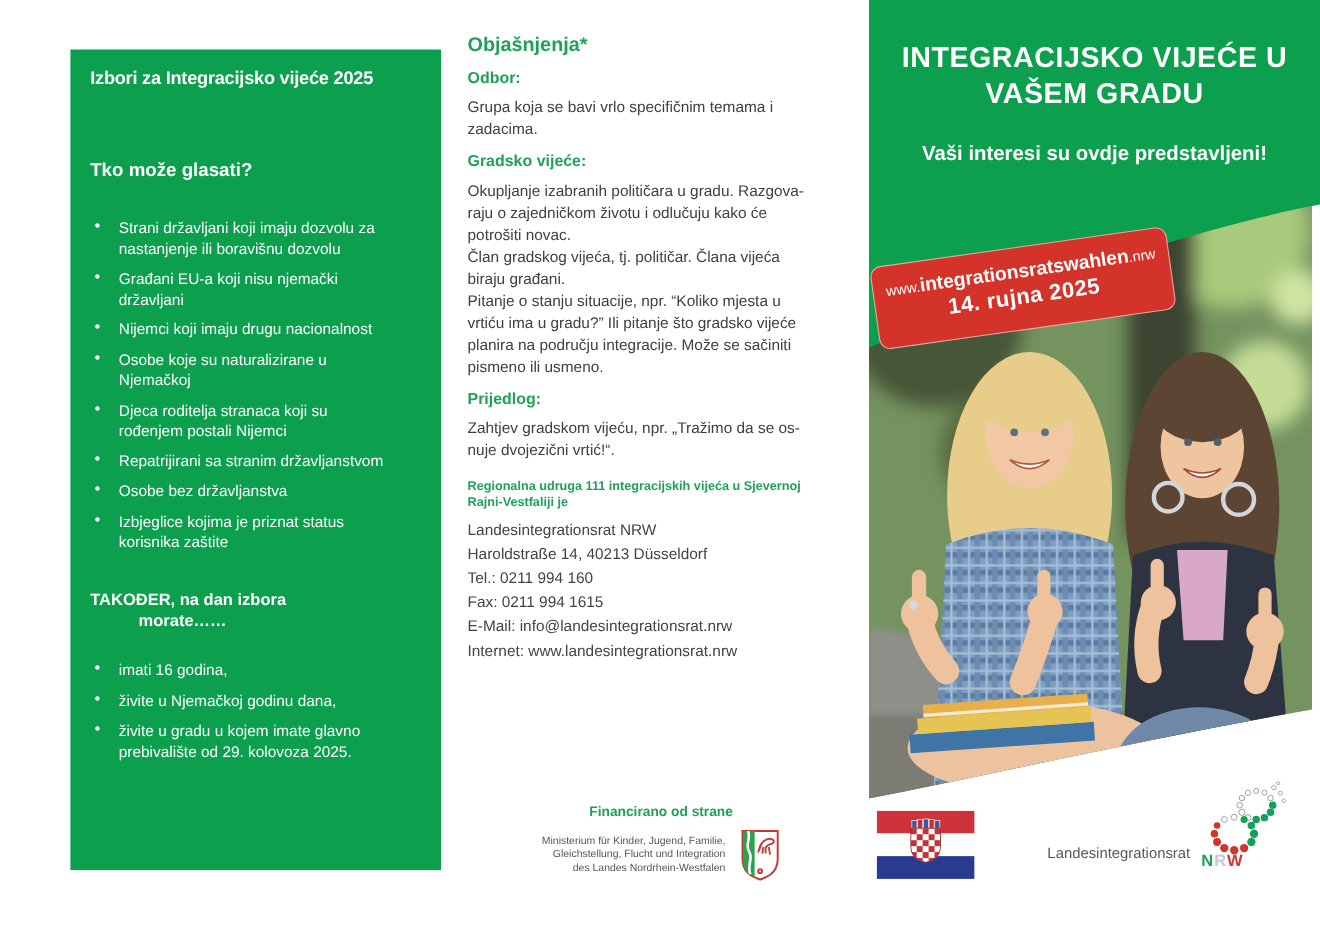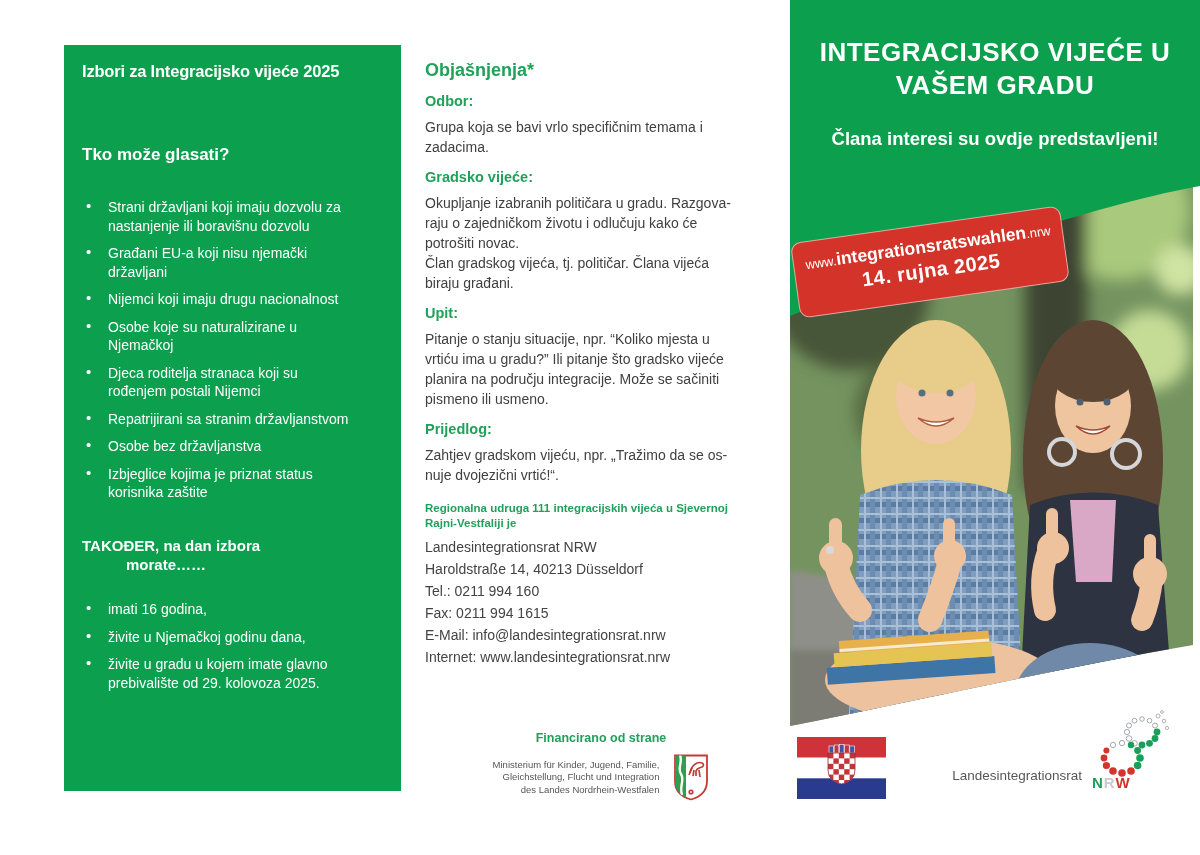--- a/index.html
+++ b/index.html
@@ -11,21 +11,21 @@
   .lp-title{position:absolute;left:18px;top:17px;right:8px;font-size:16.5px;font-weight:bold;letter-spacing:-.2px;}
   .lp-question{position:absolute;left:18px;top:100px;font-size:17px;font-weight:bold;}
   .lp-list{position:absolute;left:18px;top:153px;right:6px;margin:0;padding:0 0 0 26px;list-style:none;}
   .lp-list li{position:relative;margin:0 0 9px 0;font-size:14px;line-height:18.5px;white-space:pre-line;}
   .lp-list li::before{content:"\2022";position:absolute;left:-22px;top:-1px;font-size:15px;}
   .lp-also{position:absolute;left:18px;top:491px;font-size:15px;font-weight:bold;line-height:19px;}
   .lp-also .l2{padding-left:44px;}
   .lp-list2{top:555px;}
 
   
-  .mid{position:absolute;left:425px;top:60px;width:352px;}
+  .mid{position:absolute;left:425px;top:30px;width:352px;}
   .mid-title{font-size:18px;font-weight:bold;color:#21a05a;margin:0 0 12px 0;}
   .sec h3{font-size:14.5px;font-weight:bold;color:#21a05a;margin:12px 0 8px 0;}
   .sec p{font-size:14px;line-height:20px;color:#404040;margin:0;white-space:pre-line;}
   .contact{margin-top:16px;}
   .contact-h{font-size:11.5px;font-weight:bold;color:#21a05a;line-height:15px;white-space:pre-line;margin:0 0 5px 0;}
   .contact-line{font-size:14px;line-height:22px;color:#434343;}
 
   .funding{position:absolute;left:425px;top:731px;width:352px;text-align:center;}
   .funding-h{font-size:12.5px;font-weight:bold;color:#21a05a;}
   .funding-row{display:flex;justify-content:center;align-items:center;gap:14px;margin-top:9px;}
@@ -100,21 +100,20 @@
       <h3>Gradsko vijeće:</h3>
       <p>Okupljanje izabranih političara u gradu. Razgova-
 raju o zajedničkom životu i odlučuju kako će
 potrošiti novac.</p>
     </div>
     <div class="sec">
       <p>Član gradskog vijeća, tj. političar. Člana vijeća
 biraju građani.</p>
     </div>
     <div class="sec">
-      <h3>Upit:</h3>
       <p>Pitanje o stanju situacije, npr. “Koliko mjesta u
 vrtiću ima u gradu?” Ili pitanje što gradsko vijeće
 planira na području integracije. Može se sačiniti
 pismeno ili usmeno.</p>
     </div>
     <div class="sec">
       <h3>Prijedlog:</h3>
       <p>Zahtjev gradskom vijeću, npr. „Tražimo da se os-
 nuje dvojezični vrtić!“.</p>
     </div>
@@ -240,21 +239,21 @@
     </svg>
 
     <svg class="green-head" width="410" height="330" viewBox="0 0 410 330">
       <path d="M0,0 H410 V186 C330,200 170,248 0,316 Z" fill="#0ca04e"></path>
     </svg>
 
     <div class="rp-title">
       <div>INTEGRACIJSKO VIJEĆE U</div>
       <div>VAŠEM GRADU</div>
     </div>
-    <div class="rp-sub">Člana interesi su ovdje predstavljeni!</div>
+    <div class="rp-sub">Vaši interesi su ovdje predstavljeni!</div>
 
     <div class="banner">
       <div class="l1">
         <span class="b-www">www.</span><span class="b-dom">integrationsratswahlen</span><span class="b-tld">.nrw</span>
       </div>
       <div class="l2">14. rujna 2025</div>
     </div>
 
     <svg class="flag" width="89" height="62" viewBox="0 0 89 62">
       <rect width="89" height="20.7" fill="#cf3339"></rect>

